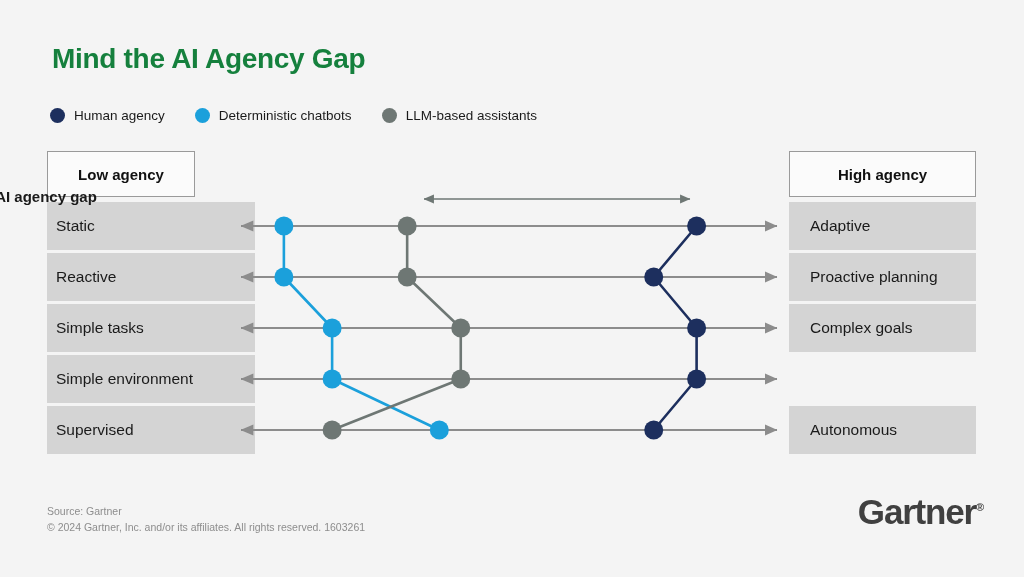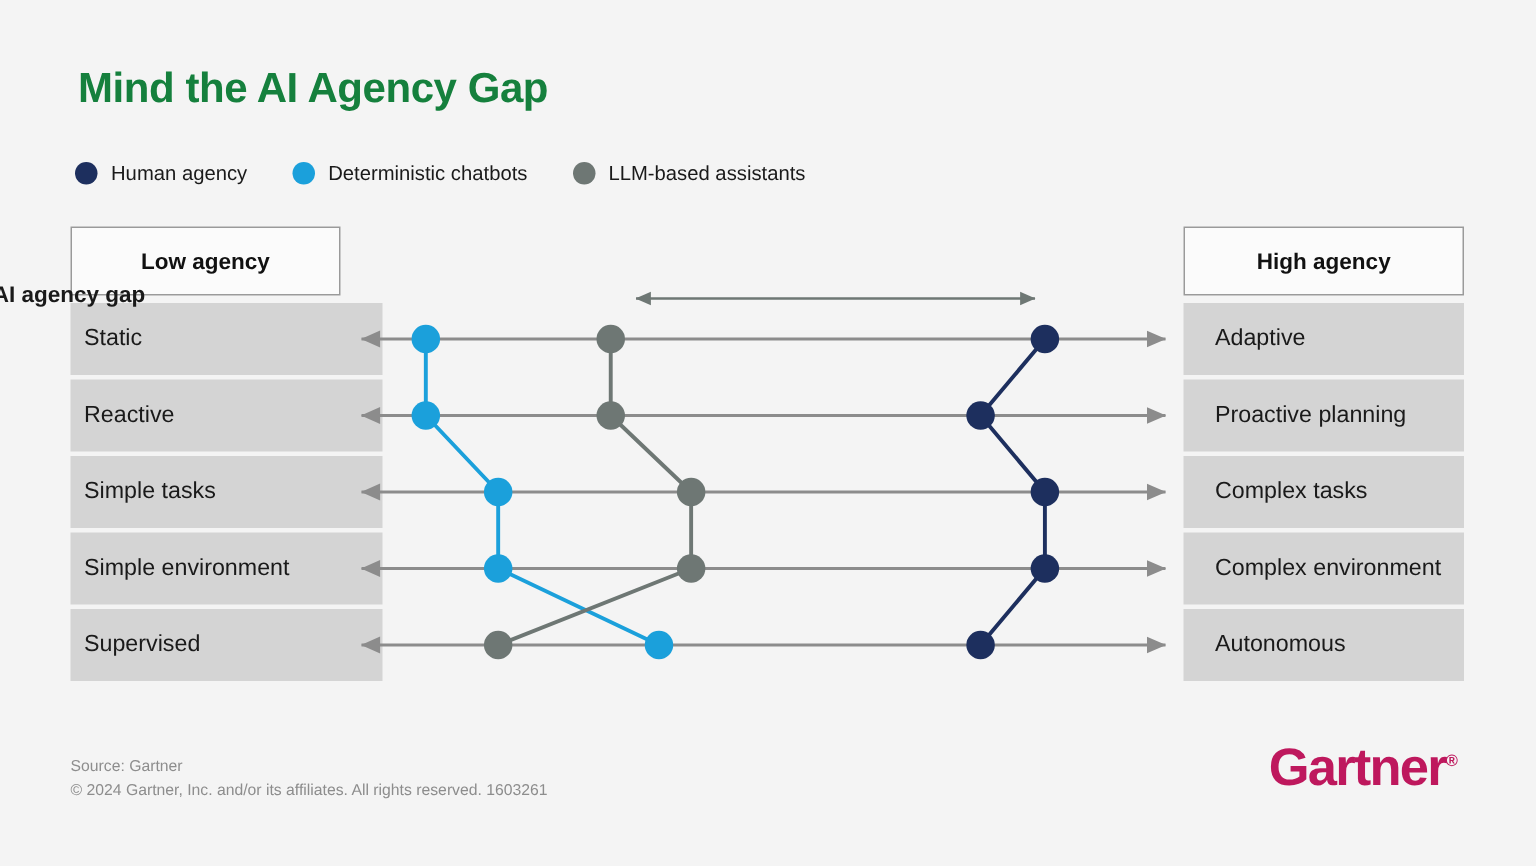--- a/index.html
+++ b/index.html
@@ -35,21 +35,21 @@
   }
 
   
   .hdr-box{
     position:absolute;top:151px;height:46px;
     background:#fbfbfb;border:1px solid #9a9a9a;
     display:flex;align-items:center;justify-content:center;
     font-size:15px;font-weight:bold;color:#111;
     box-sizing:border-box;
   }
-  .hdr-left{left:47px;width:180px;}
+  .hdr-left{left:47px;width:148px;}
   .hdr-right{left:789px;width:187px;}
 
   
   .band{
     position:absolute;height:48px;
     background:#d4d4d4;
     display:flex;align-items:center;
     box-sizing:border-box;
   }
   .band-left{left:47px;width:208px;padding-left:9px;}
@@ -71,22 +71,22 @@
     font-size:15px;font-weight:bold;color:#1a1a1a;
     position:relative;left:-466px;
   }
 
   
   .footer{
     position:absolute;left:47px;top:503px;
     font-size:10.5px;color:#8d8d8d;line-height:1.55;
   }
   .logo{
-    position:absolute;right:52px;top:492px;
-    font-size:35px;font-weight:bold;color:#be185d;
+    position:absolute;right:40px;top:492px;
+    font-size:35px;font-weight:bold;color:#404040;
     letter-spacing:-1.2px;
   }
   .logo .tm{font-size:11px;vertical-align:super;letter-spacing:0;}
 </style>
 </head>
 <body>
 
 <div class="stage">
 
   <div class="title">Mind the AI Agency Gap</div>
@@ -125,24 +125,21 @@
     <span class="band-label">Supervised</span>
   </div>
 
   <div class="band band-right" style="top:202px">
     <span class="band-label">Adaptive</span>
   </div>
   <div class="band band-right" style="top:253px">
     <span class="band-label">Proactive planning</span>
   </div>
   <div class="band band-right" style="top:304px">
-    <span class="band-label">Complex tasks</span>
-  </div>
-  <div class="band band-right" style="top:355px">
-    <span class="band-label">Complex environment</span>
+    <span class="band-label">Complex goals</span>
   </div>
   <div class="band band-right" style="top:406px">
     <span class="band-label">Autonomous</span>
   </div>
 
   <svg class="plot" id="plot-svg" viewBox="0 0 1024 577">
     <defs>
       <marker id="arrR" markerWidth="7" markerHeight="7" refX="6.2" refY="3.2" orient="auto" markerUnits="strokeWidth">
         <path d="M0,0.4 L6.4,3.2 L0,6 z" fill="#8c8c8c"></path>
       </marker>

